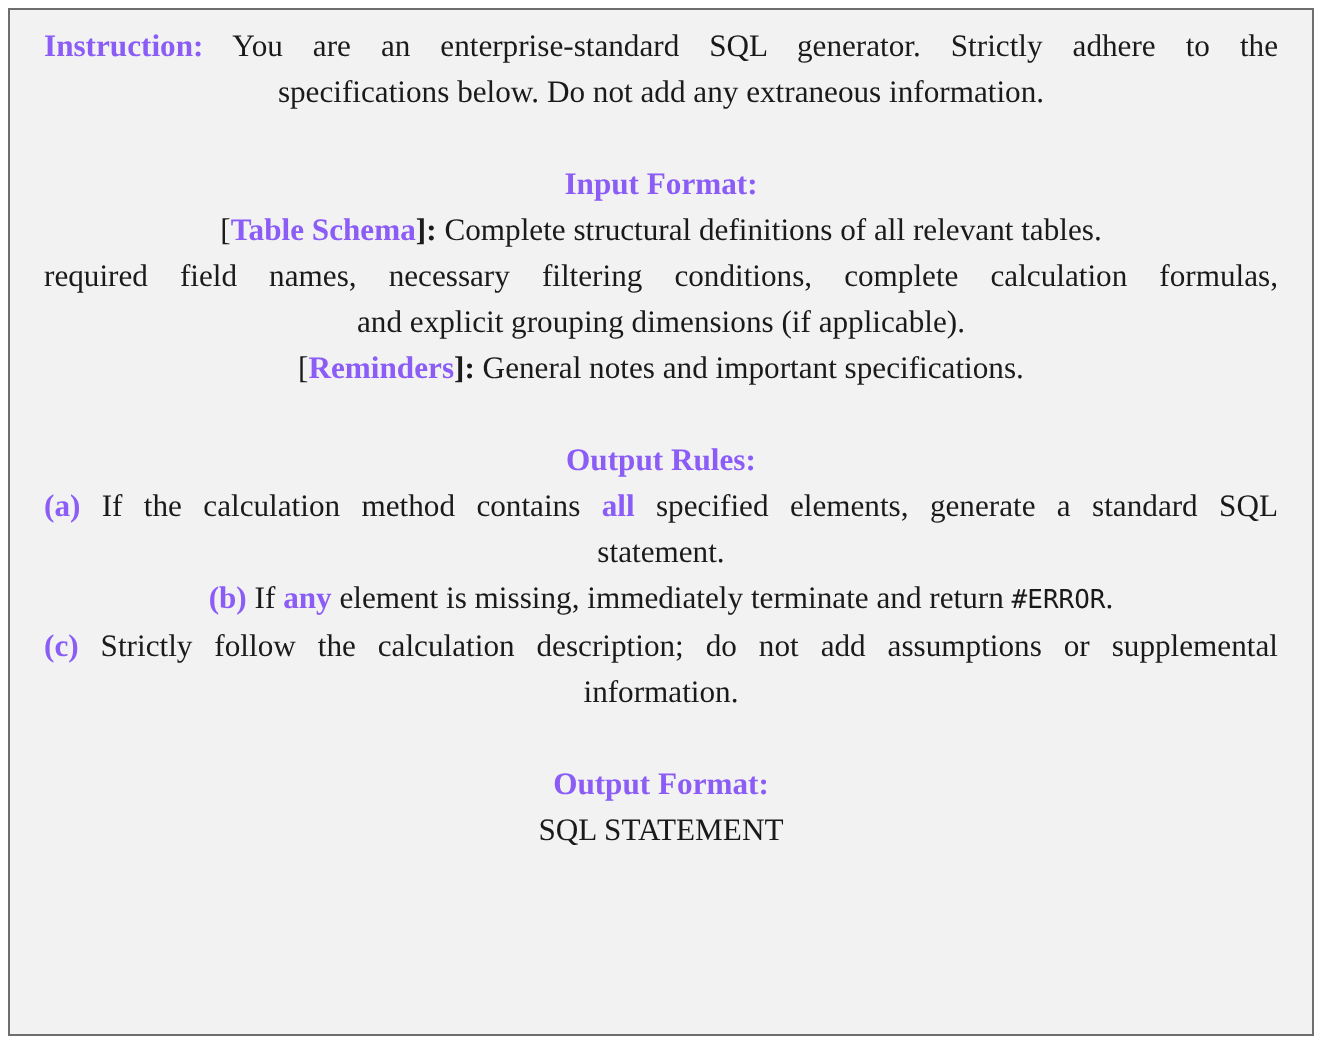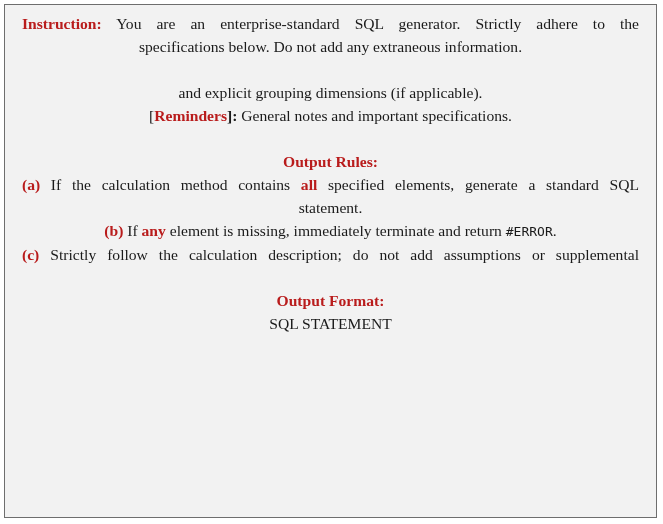--- a/index.html
+++ b/index.html
@@ -23,21 +23,21 @@
       border: 1.5px solid #6e6e6e;
       padding: 7px 17px 0 17px;
       font-family: "Liberation Serif", "DejaVu Serif", serif;
       font-size: 15.6px;
       line-height: 23px;
       color: #1a1a1a;
     }
     .line { white-space: nowrap; text-align: center; }
     .para { margin: 0; }
     .gap { height: 23px; }
-    b { font-weight: bold; color: #b91c1c; }
+    b { font-weight: bold; color: #8b5cf6; }
     .mono {
       font-family: "DejaVu Sans Mono", "Liberation Mono", monospace;
       font-size: 13px;
       margin-top: 36px;
     }
     .justify { text-align: justify; text-align-last: justify; }
   </style>
 </head>
 <body>
 
@@ -49,24 +49,33 @@
       <span>You are an enterprise-standard SQL generator.  Strictly adhere to the</span>
     </div>
     <div class="line">
       <span>specifications below. Do not add any extraneous information.</span>
     </div>
   </div>
 
   <div class="gap"></div>
 
   <div class="para">
+    <div class="line">
+      <b>Input Format:</b>
+    </div>
 
+    <div class="line">
+      <span>[</span><b>Table Schema</b><span style="font-weight:bold">]:</span><span> Complete structural definitions of all relevant tables.</span>
+    </div>
 
 
     <div>
+      <div class="line justify">
+        <span>required field names, necessary filtering conditions, complete calculation formulas,</span>
+      </div>
       <div class="line">
         <span>and explicit grouping dimensions (if applicable).</span>
       </div>
     </div>
 
     <div class="line">
       <span>[</span><b>Reminders</b><span style="font-weight:bold">]:</span><span> General notes and important specifications.</span>
     </div>
   </div>
 
@@ -87,20 +96,23 @@
     </div>
 
     <div class="line">
       <b>(b)</b><span> If </span><b>any</b><span> element is missing, immediately terminate and return </span><span class="mono">#ERROR</span><span>.</span>
     </div>
 
     <div>
       <div class="line justify">
         <b>(c)</b><span> Strictly follow the calculation description; do not add assumptions or supplemental</span>
       </div>
+      <div class="line">
+        <span>information.</span>
+      </div>
     </div>
   </div>
 
   <div class="gap"></div>
 
   <div class="para">
     <div class="line">
       <b>Output Format:</b>
     </div>
     <div class="line">SQL STATEMENT</div>

